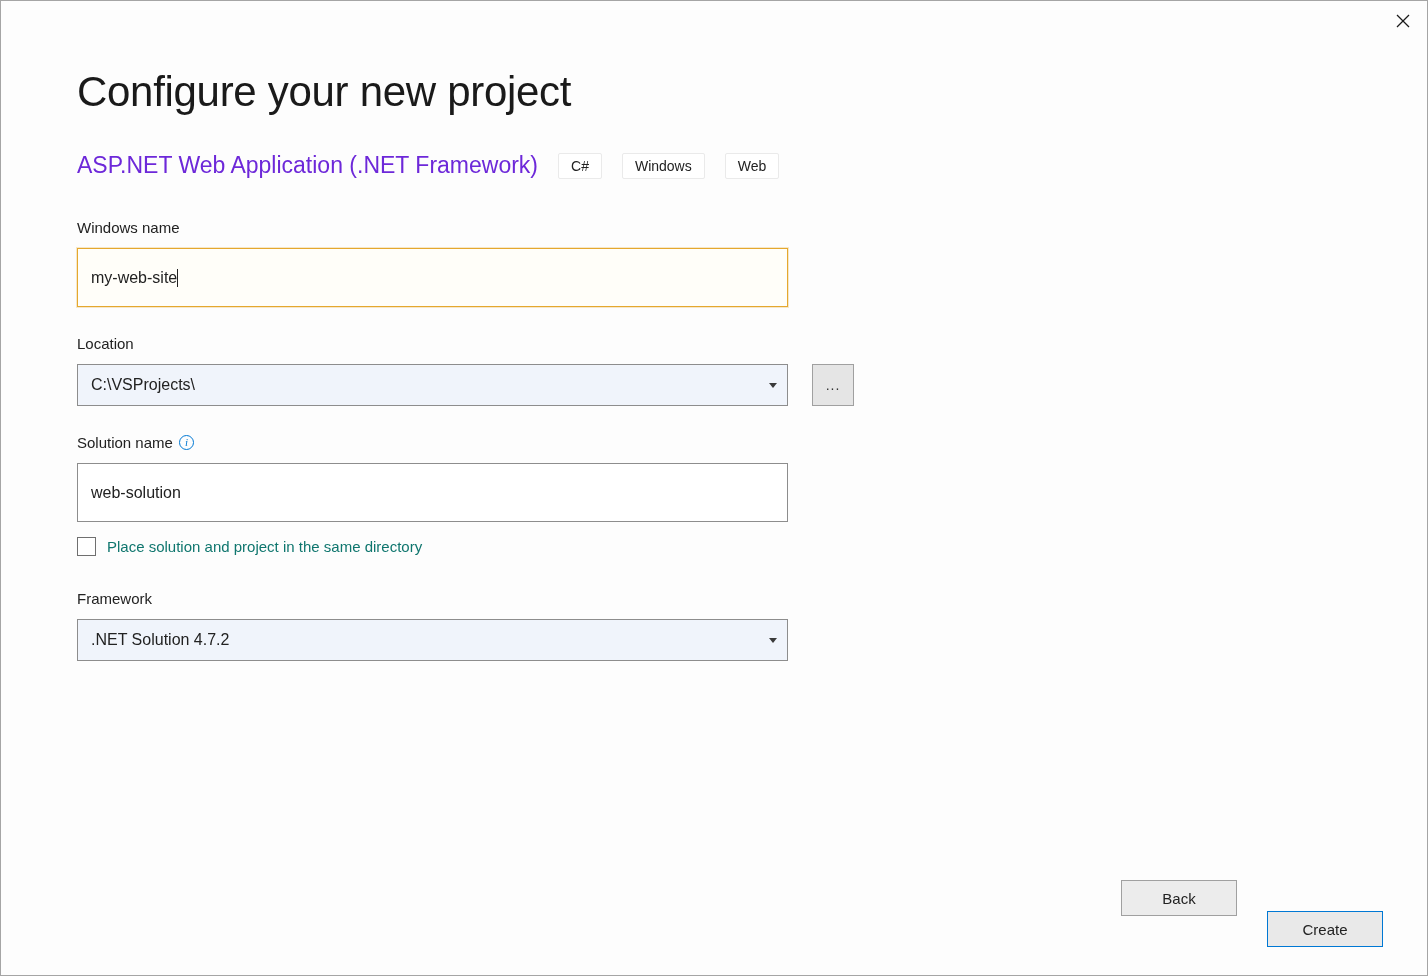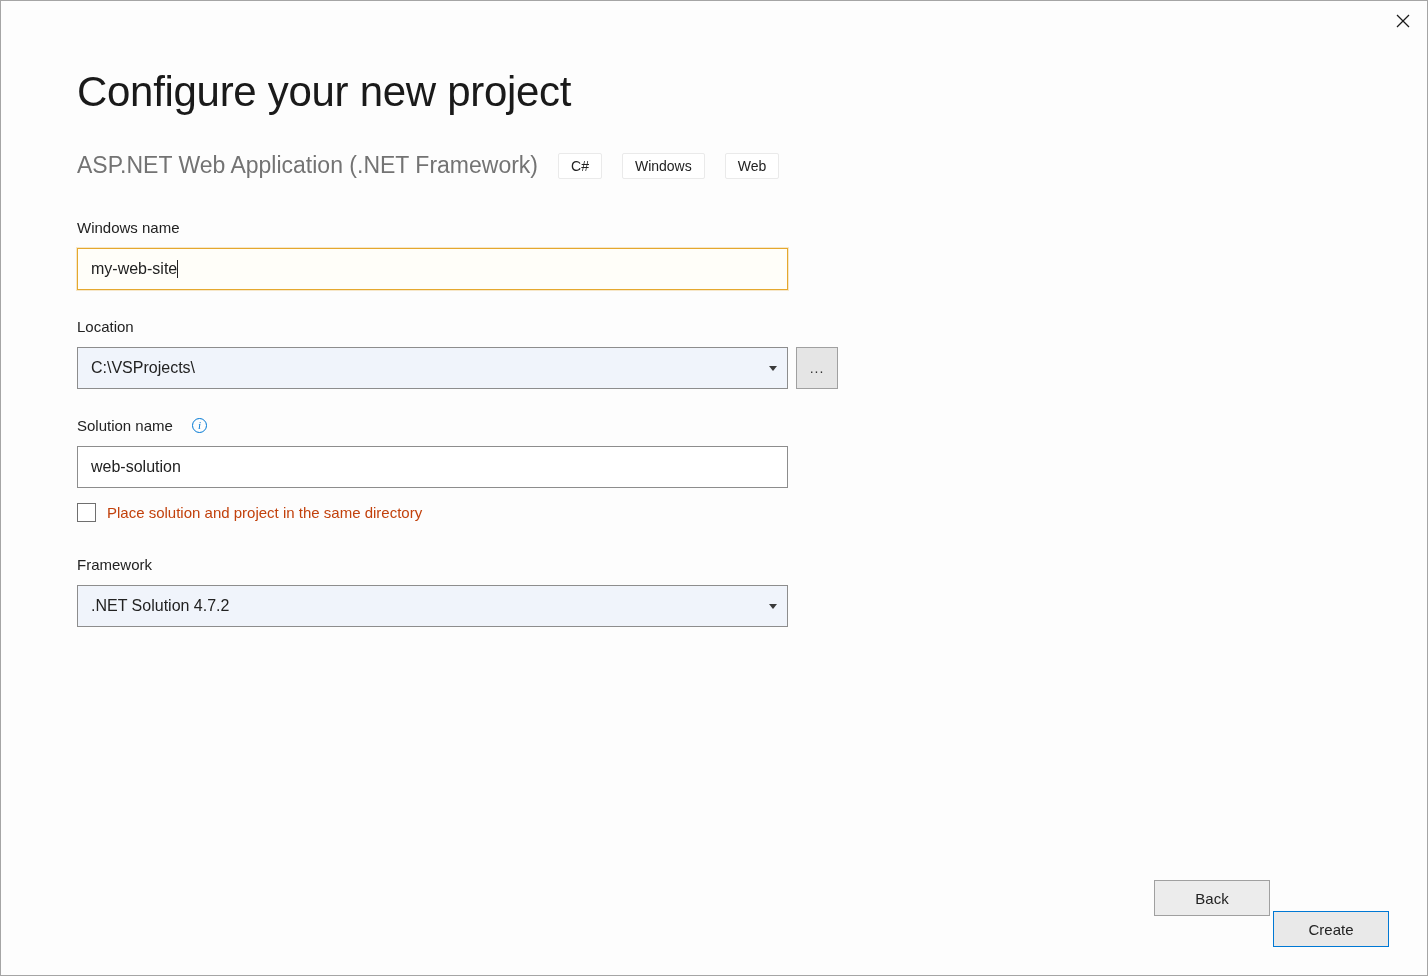--- a/index.html
+++ b/index.html
@@ -36,55 +36,55 @@
   }
   .subtitle-row {
     display: flex;
     align-items: center;
     gap: 20px;
     margin-bottom: 40px;
   }
   .subtitle {
     font-size: 23px;
     font-weight: 400;
-    color: #737373;
+    color: #6d28d9;
   }
   .tag {
     font-size: 14px;
     color: #222;
     background: #ffffff;
     border: 1px solid #eaeaea;
     padding: 4px 12px;
     border-radius: 2px;
   }
   .field-group { margin-bottom: 28px; }
   .label {
     font-size: 15px;
     color: #222;
     display: block;
     margin-bottom: 12px;
   }
-  .label-row { display: flex; align-items: center; gap: 19px; margin-bottom: 12px; margin-top: 10px; }
+  .label-row { display: flex; align-items: center; gap: 6px; margin-bottom: 12px; margin-top: 10px; }
   .info-icon {
     width: 15px;
     height: 15px;
     border: 1.2px solid #0078d4;
     border-radius: 50%;
     display: inline-flex;
     align-items: center;
     justify-content: center;
     font-size: 11px;
     color: #0078d4;
     font-style: italic;
     font-family: Georgia, serif;
     line-height: 1;
   }
   .text-input {
     width: 711px;
-    height: 42px;
+    height: 59px;
     padding: 0 13px;
     font-size: 16px;
     color: #222;
     background: #ffffff;
     border: 1px solid #8d8d8d;
     outline: none;
   }
   .text-input.focused {
     border: 1px solid #e5a82e;
     box-shadow: 0 0 0 1px rgba(229,168,46,0.25);
@@ -103,21 +103,21 @@
     border: 1px solid #8d8d8d;
     cursor: pointer;
   }
   .combo-text { flex: 1; }
   .caret {
     width: 0; height: 0;
     border-left: 4px solid transparent;
     border-right: 4px solid transparent;
     border-top: 5px solid #3a3a3a;
   }
-  .location-row { display: flex; align-items: center; gap: 8px; }
+  .location-row { display: flex; align-items: center; gap: 24px; }
   .browse-btn {
     width: 42px;
     height: 42px;
     background: #e5e5e5;
     border: 1px solid #a0a0a0;
     cursor: pointer;
     font-size: 14px;
     letter-spacing: 1px;
     display: flex;
     align-items: center;
@@ -130,27 +130,27 @@
     gap: 11px;
     margin-top: 15px;
   }
   .checkbox {
     width: 19px;
     height: 19px;
     border: 1px solid #6f6f6f;
     background: #ffffff;
     cursor: pointer;
   }
-  .checkbox-label { font-size: 15px; color: #c2410c; }
+  .checkbox-label { font-size: 15px; color: #0f766e; }
   .button-bar {
     position: absolute;
     bottom: 28px;
-    right: 38px;
-    display: flex;
-    gap: 3px;
+    right: 44px;
+    display: flex;
+    gap: 30px;
   }
   .btn {
     width: 116px;
     height: 36px;
     font-size: 15px;
     cursor: pointer;
     display: flex;
     align-items: center;
     justify-content: center;
     background: #ececec;

